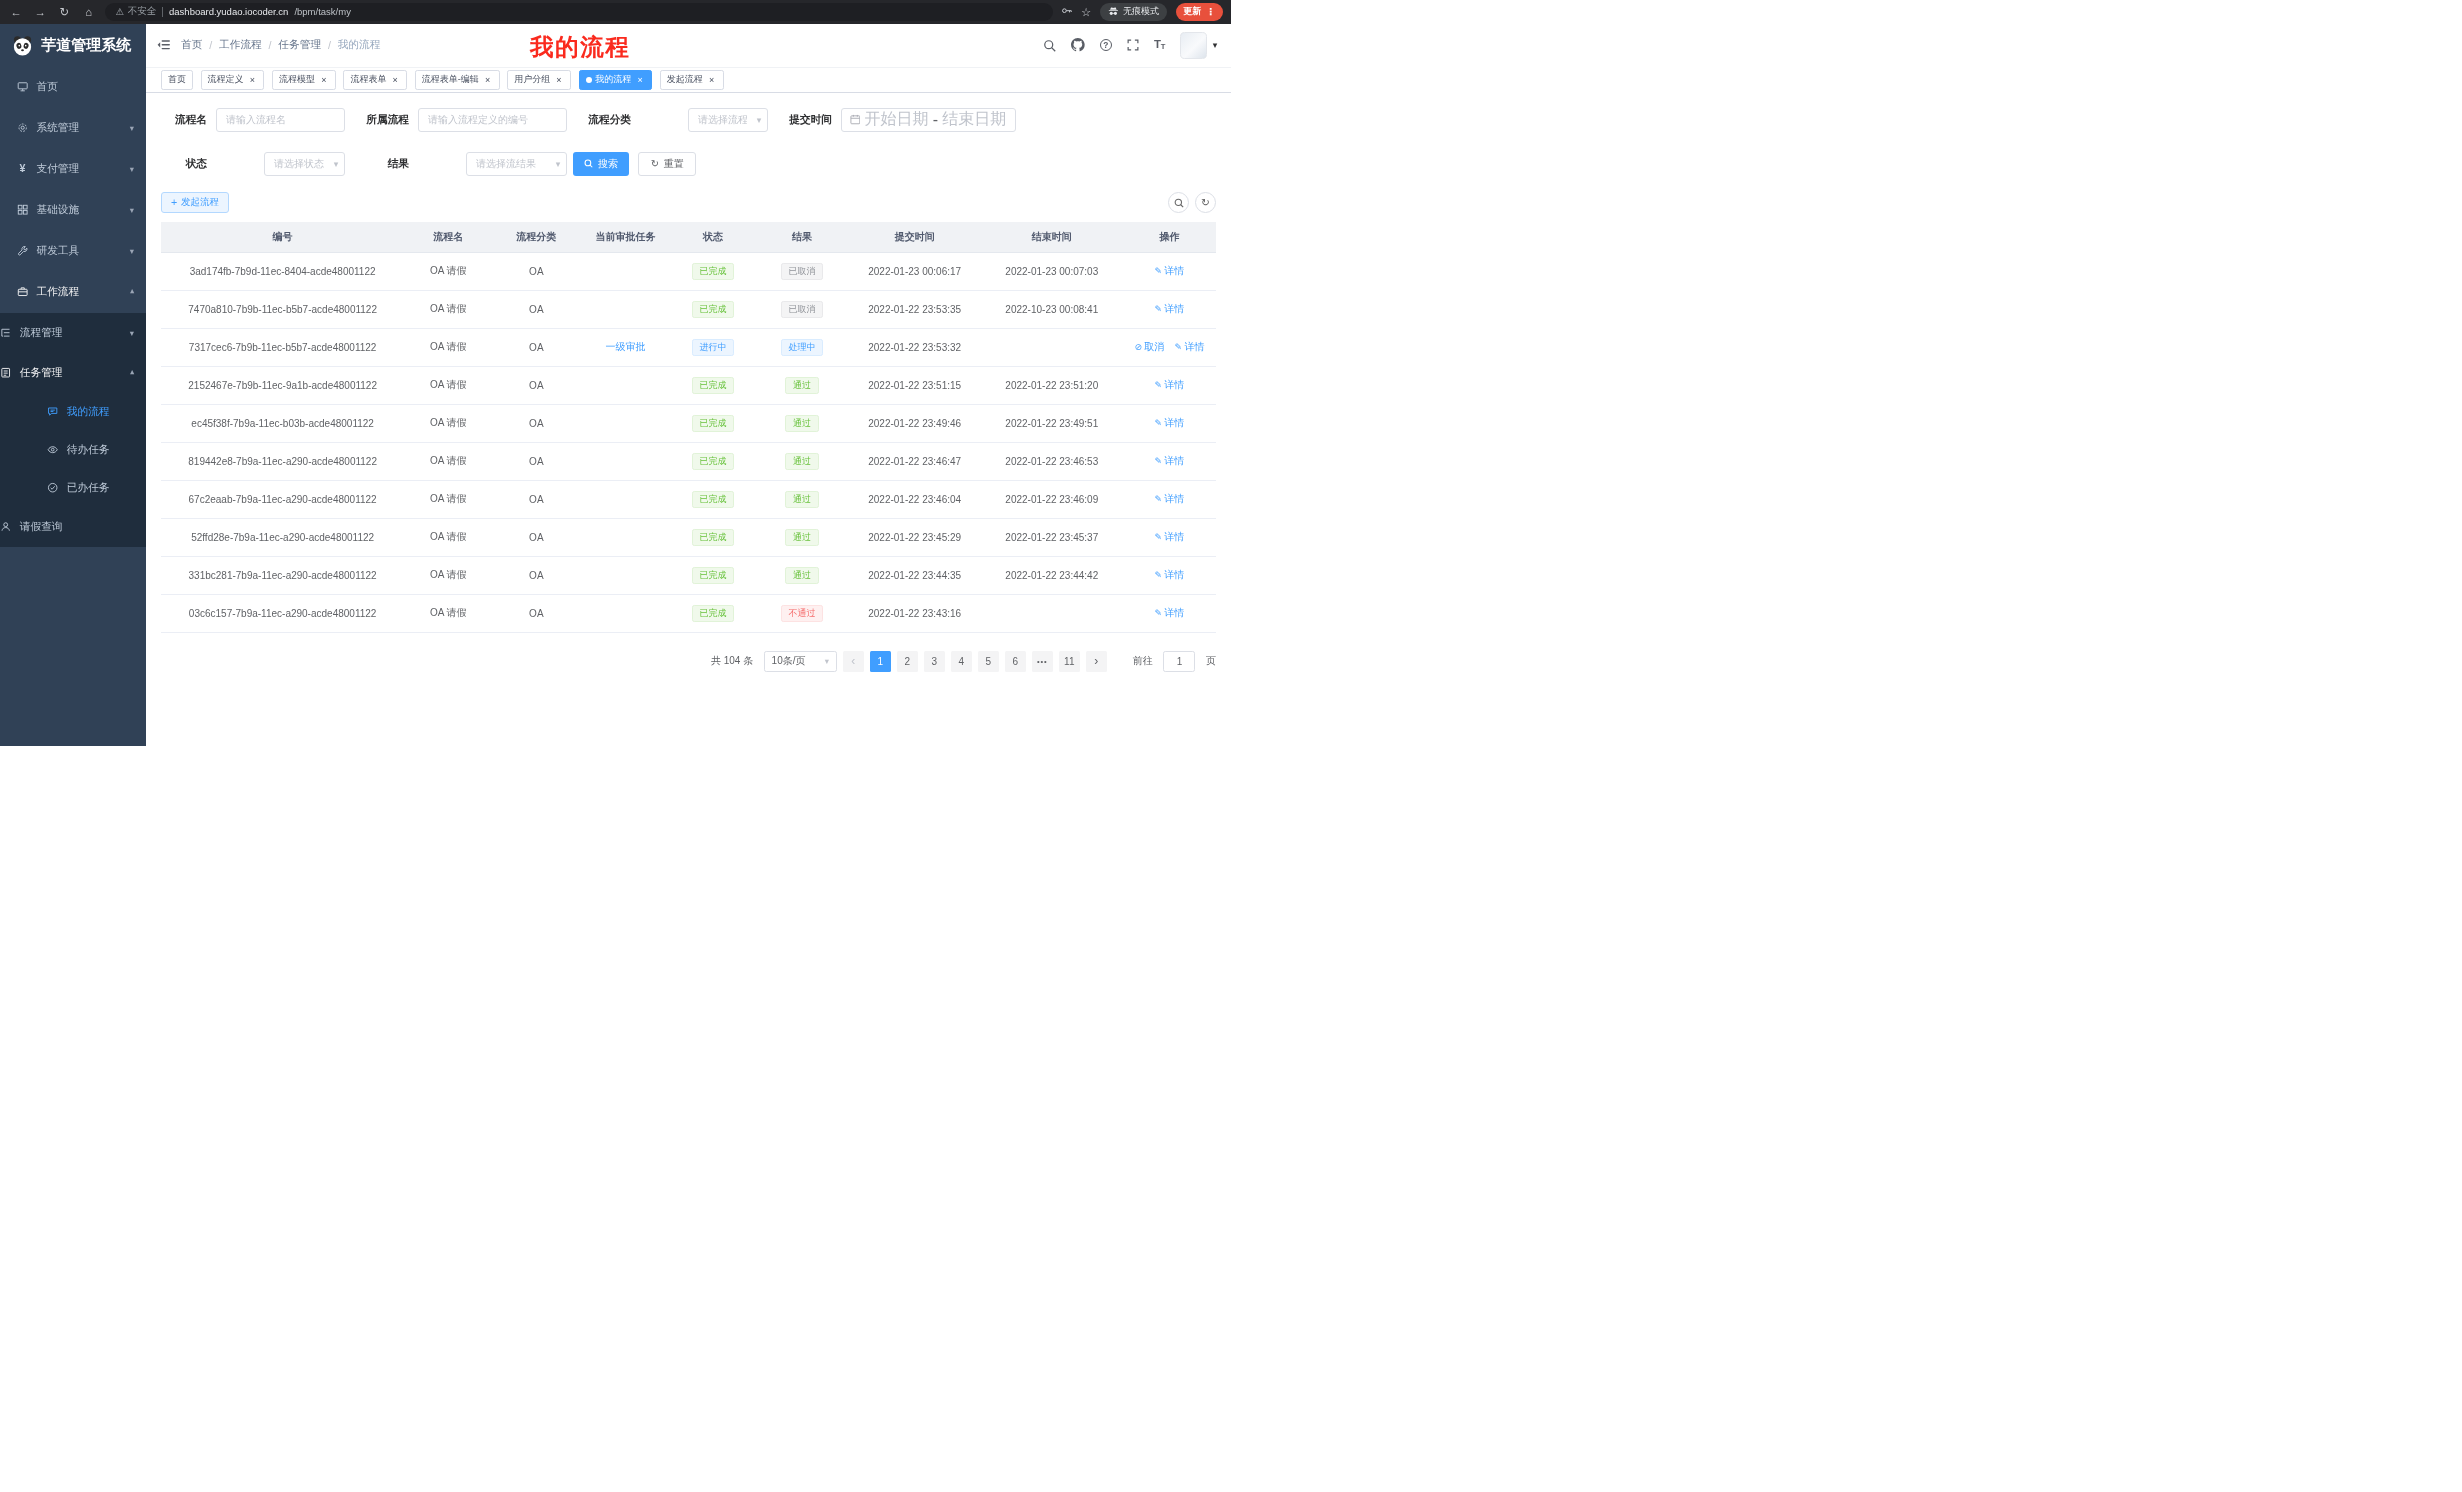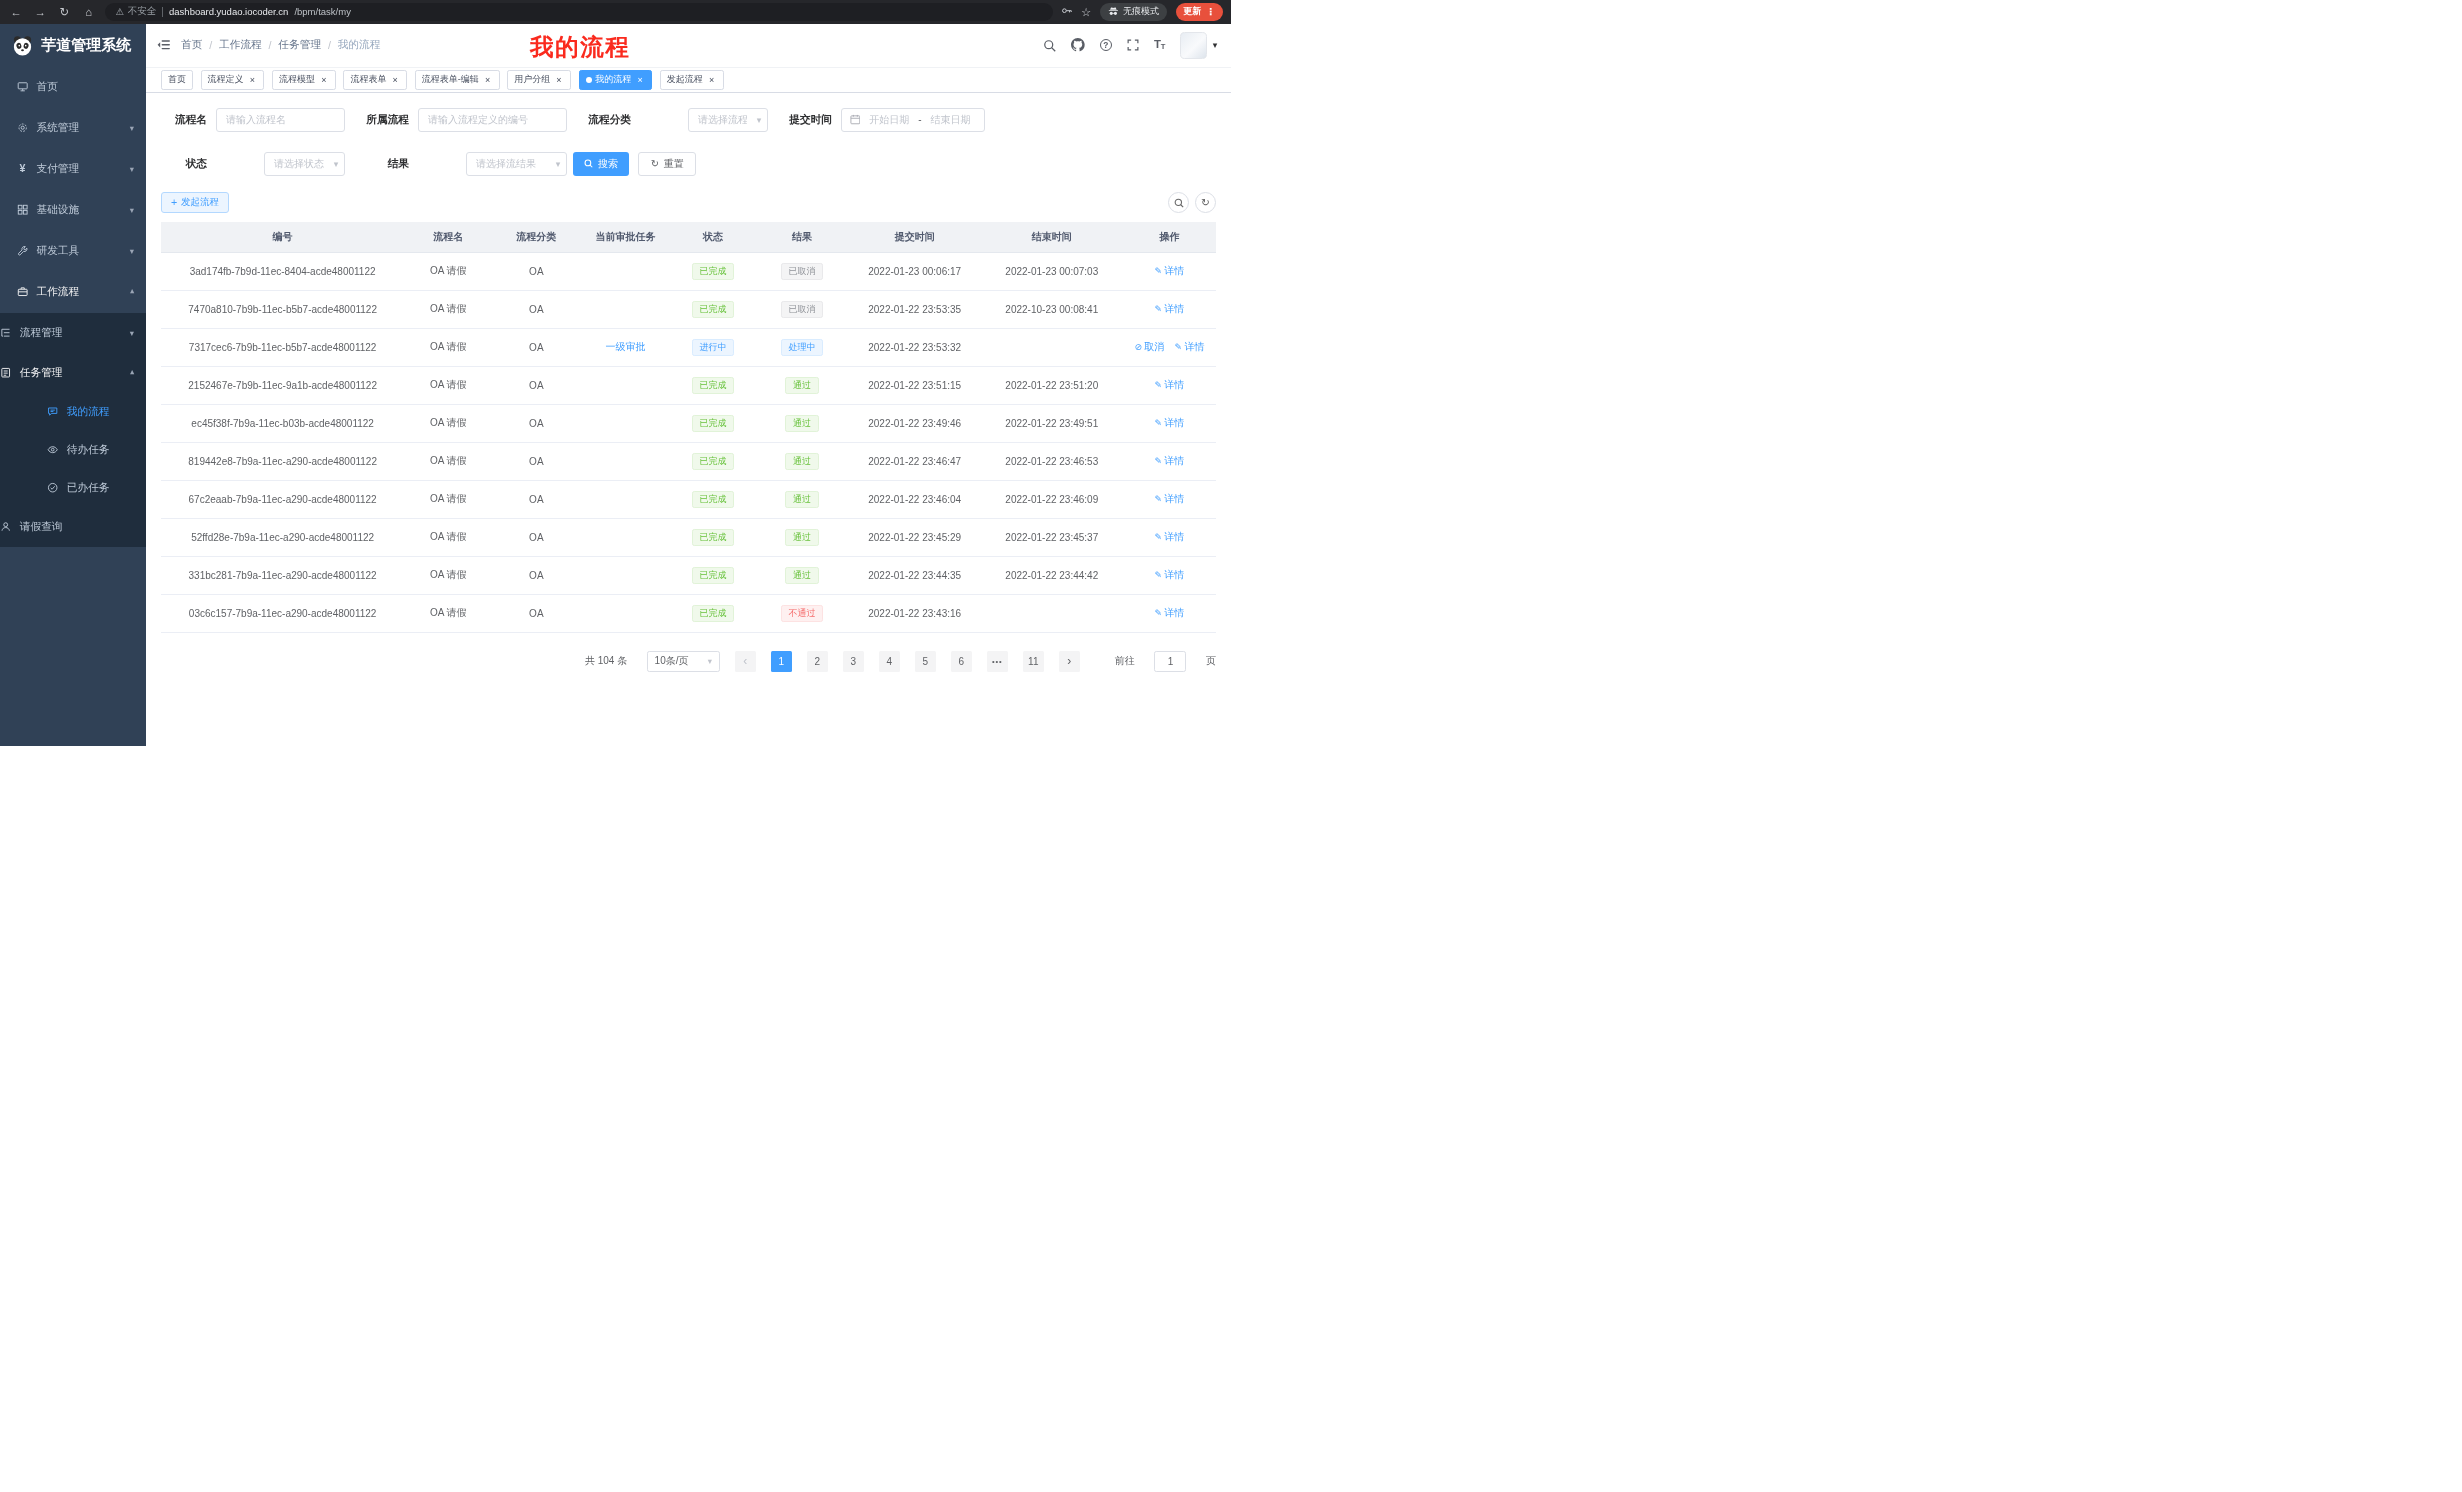--- a/index.html
+++ b/index.html
@@ -72,21 +72,21 @@
   .frow { display: flex; align-items: center; }
   .frow1 { margin-bottom: 20px; }
   .frow2 { margin-bottom: 16.7px; }
   .fitem { display: flex; align-items: center; margin-right: 18px; }
   .flabel { width: 46px; text-align: right; margin-right: 9px; font-size: 10.7px; font-weight: 600; color: #303133; white-space: nowrap; }
   .fctrl { height: 24px; border: 0.8px solid #dcdfe6; border-radius: 3px; padding: 0 9px; font-size: 10px; color: #606266; background: #fff; width: 100%; }
   .fctrl::placeholder { color: #c0c4cc; }
   .selwrap { position: relative; padding-left: 48px; }
   .selwrap .fctrl { padding-right: 20px; }
   .caret { position: absolute; right: 6.8px; top: 50%; transform: translateY(-50%); color: #c0c4cc; font-size: 9px; pointer-events: none; }
-  .daterange { width: 144px; height: 24px; border: 0.8px solid #dcdfe6; border-radius: 3px; display: flex; align-items: center; padding: 0 7.6px; gap: 3px; font-size: 10px; background: #fff; }
+  .daterange { width: 175px; height: 24px; border: 0.8px solid #dcdfe6; border-radius: 3px; display: flex; align-items: center; padding: 0 7.6px; gap: 3px; font-size: 16px; background: #fff; }
   .daterange .ph { flex: 1; text-align: center; color: #c0c4cc; }
   .daterange .sep { color: #606266; }
   .btn { height: 24px; border-radius: 3px; font-size: 10px; display: inline-flex; align-items: center; justify-content: center; gap: 4.6px; padding: 0 11.4px; }
   .btn-primary { background: #409eff; color: #fff; }
   .btn-default { background: #fff; color: #606266; border: 0.8px solid #dcdfe6; margin-left: 9px; }
   .bicon { font-size: 10px; line-height: 1; }
 
   
   .toolbar { display: flex; align-items: center; margin-bottom: 9px; width: 1055px; }
   .btn-plain { height: 21px; padding: 0 9px; font-size: 9.5px; background: #ecf5ff; border: 0.8px solid #b3d8ff; color: #409eff; border-radius: 3px; display: inline-flex; align-items: center; gap: 3.8px; }
@@ -101,21 +101,21 @@
   .tag { display: inline-block; height: 16.7px; line-height: 15px; padding: 0 6.8px; font-size: 9px; border-radius: 2.3px; border: 0.8px solid transparent; }
   .tag-success { color: #67c23a; background: #f0f9eb; border-color: #e1f3d8; }
   .tag-info { color: #909399; background: #f4f4f5; border-color: #e9e9eb; }
   .tag-primary { color: #409eff; background: #ecf5ff; border-color: #d9ecff; }
   .tag-danger { color: #f56c6c; background: #fef0f0; border-color: #fde2e2; }
   .link { color: #409eff; font-size: 10px; cursor: pointer; text-decoration: none; display: inline-flex; align-items: center; gap: 2.3px; }
   .link + .link { margin-left: 7.6px; }
   .licon { font-size: 9px; }
 
   
-  .pagination { width: 1055px; margin-top: 18px; display: flex; align-items: center; justify-content: flex-end; gap: 15px; font-size: 10px; color: #606266; }
+  .pagination { width: 1055px; margin-top: 18px; display: flex; align-items: center; justify-content: flex-end; gap: 6px; font-size: 10px; color: #606266; }
   .ptotal { margin-right: 4.6px; }
   .psize { width: 73px; height: 21px; border: 0.8px solid #dcdfe6; border-radius: 2.3px; display: flex; align-items: center; justify-content: space-between; padding: 0 6.8px; position: relative; cursor: pointer; background:#fff; }
   .psize .pcaret { color: #c0c4cc; font-size: 8.4px; }
   .pbtn { min-width: 21px; height: 21px; padding: 0 3px; border-radius: 1.5px; background: #f4f4f5; color: #606266; font-size: 10px; display: flex; align-items: center; justify-content: center; }
   .pbtn.active { background: #409eff; color: #fff; }
   .pbtn.pprev { color: #c0c4cc; font-size: 12px; }
   .pbtn.pnext { font-size: 12px; }
   .pbtn.pell { letter-spacing: 0.8px; color: #606266; font-size: 7.6px; }
   .pgoto { margin-left: 20px; }
   .pgoto-input { width: 32px; height: 21px; border: 0.8px solid #dcdfe6; border-radius: 2.3px; text-align: center; font-size: 10px; color: #606266; margin: 0 4.6px; }

